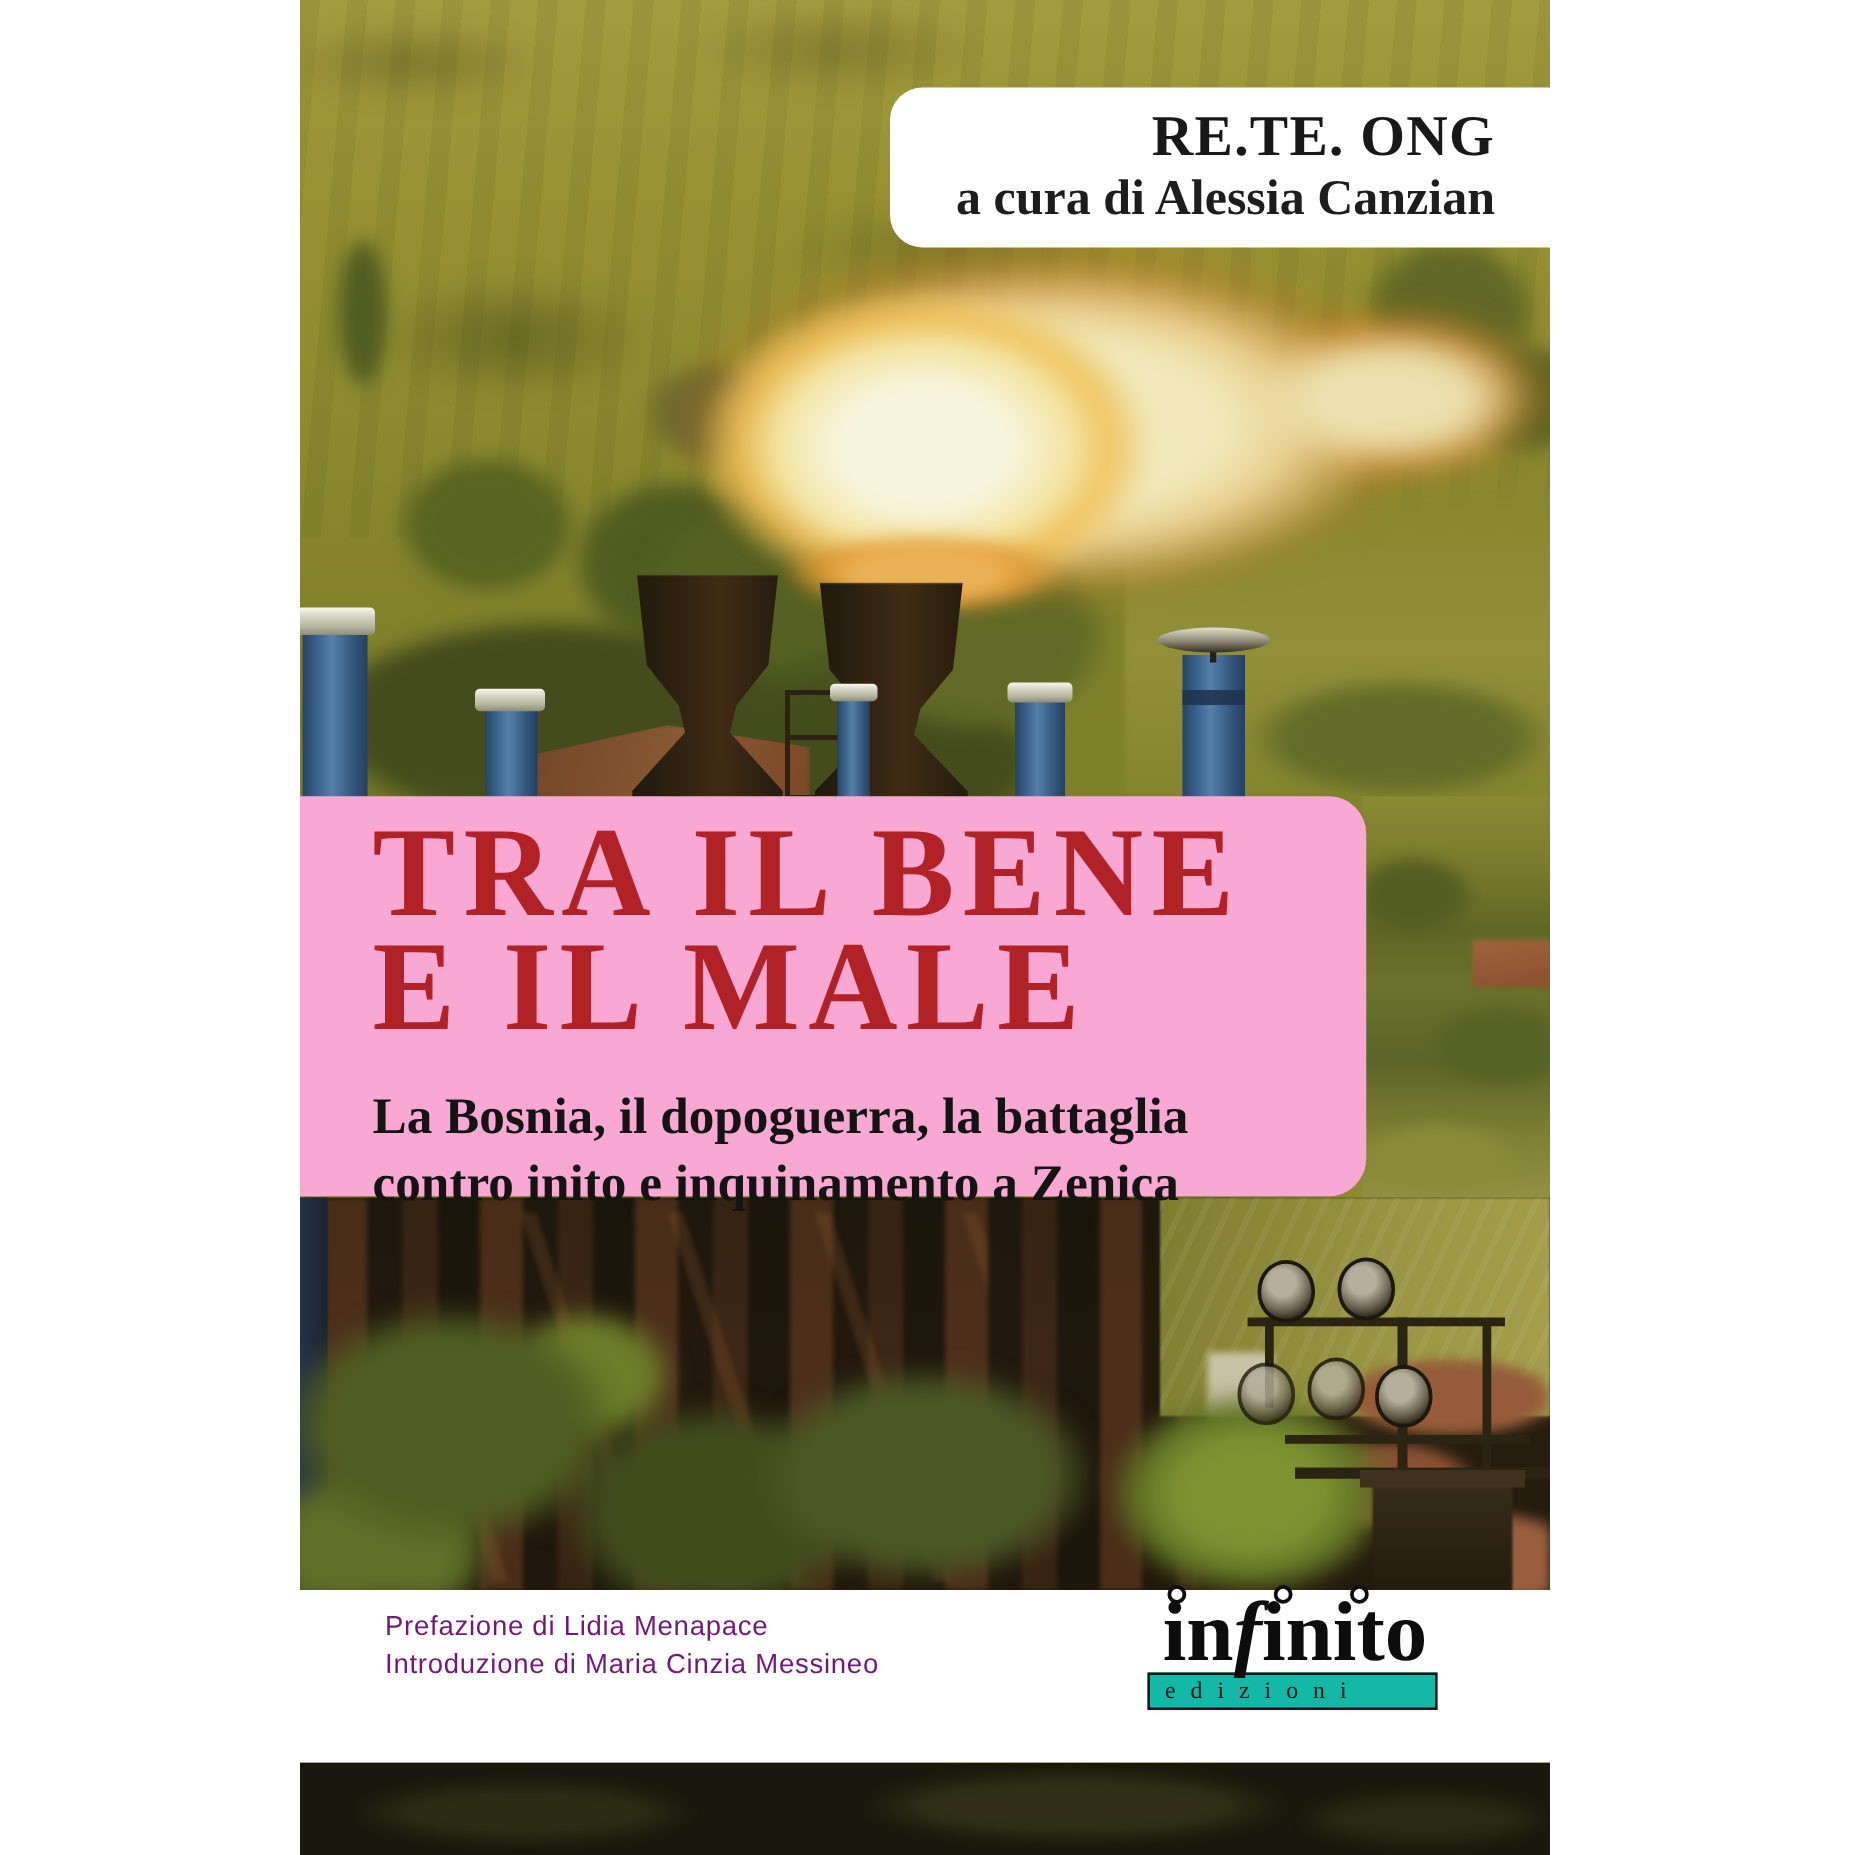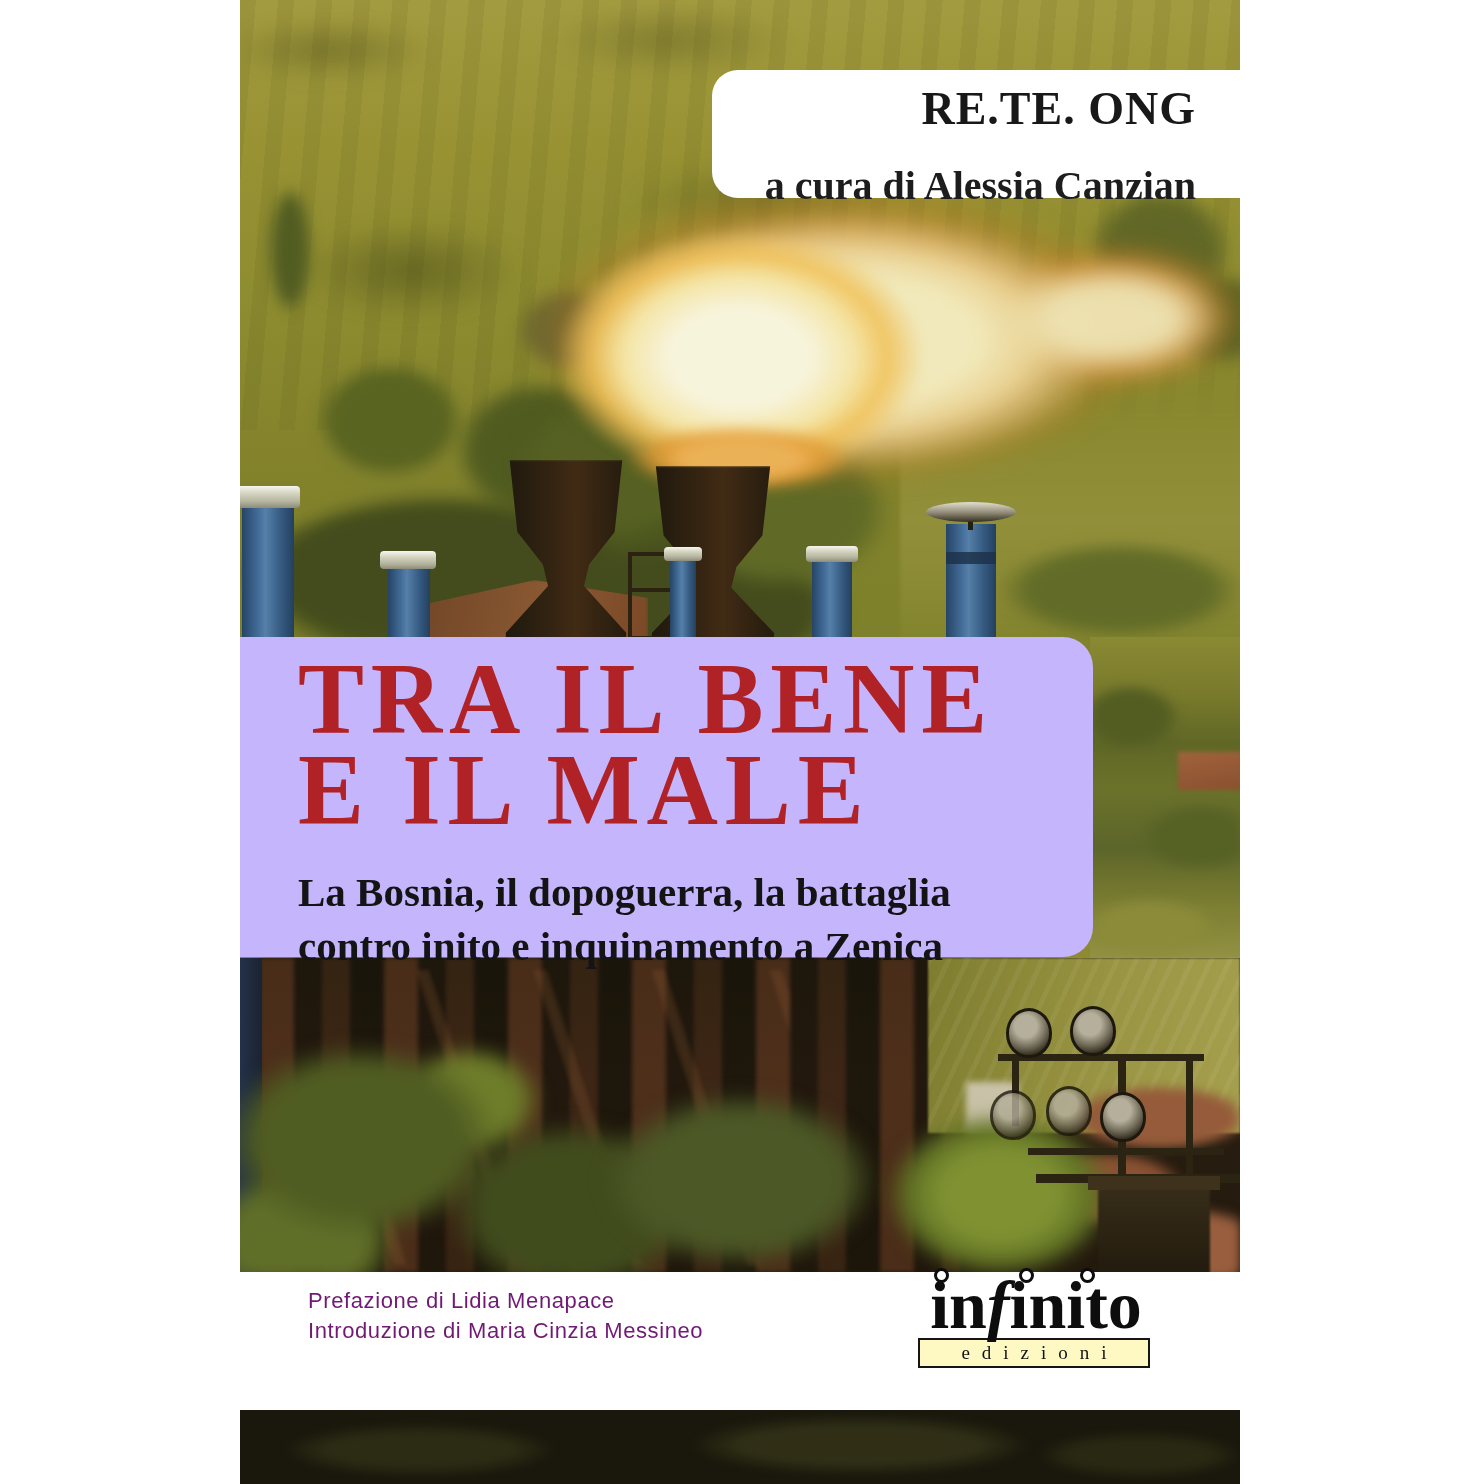--- a/index.html
+++ b/index.html
@@ -140,44 +140,44 @@
            radial-gradient(ellipse 80px 35px at 60px 290px, #8b8b3c 0 60%, transparent 85%); }
   .hut-roof { left:938px; top:752px; width:64px; height:38px; filter:blur(2px);
          background:linear-gradient(170deg,#a2603e 0%,#8a4c30 100%); }
 
   .color-cast { left:0; top:0; width:1000px; height:1484px; background:rgba(140,135,40,.07); }
 
   
   .rete-box { position:absolute; right:0; top:70px; width:528px; height:128px; background:#ffffff;
          border-radius:26px 0 0 26px; z-index:5; text-align:right; padding:14px 44px 0 0; }
   .rete-line1 { font-weight:bold; font-size:46px; letter-spacing:1px; color:#181818; line-height:50px; }
-  .rete-line2 { font-weight:bold; font-size:40px; color:#1d1d1d; line-height:48px;margin-top:28px; }
-
-  .title-box { position:absolute; left:0; top:637px; width:853px; height:320px; background:#c4b5fd;
+  .rete-line2 { font-weight:bold; font-size:40px; color:#1d1d1d; line-height:48px; }
+
+  .title-box { position:absolute; left:0; top:637px; width:853px; height:320px; background:#f9a8d4;
          border-radius:0 30px 30px 0; z-index:5; padding:16px 0 0 58px; }
   .title-line { font-weight:bold; font-size:102px; line-height:91px; letter-spacing:7px; color:#b02226;
          transform:scaleX(.97); transform-origin:left center; white-space:nowrap; }
   .subtitle { margin-top:30px; }
   .subtitle-line { font-weight:bold; font-size:41px; line-height:54px; letter-spacing:0; color:#141414;
          white-space:nowrap; }
 
   .bottom-band { position:absolute; left:0; top:1272px; width:1000px; height:138px; background:#ffffff; z-index:5; }
   .credits { position:absolute; left:68px; top:14px; font-family:"Liberation Sans", sans-serif;
          font-size:22px; line-height:30px; color:#701a75; letter-spacing:.6px; }
 
   .logo { position:absolute; right:86px; top:2px; width:236px; text-align:center; }
   .logo-word { position:relative; display:inline-block; font-family:"Liberation Serif", serif;
          font-weight:bold; font-size:68px; line-height:62px; color:#0d0d0d; letter-spacing:0; }
   .logo-f { font-style:italic; }
   .ring { position:absolute; width:15px; height:15px; border:3px solid #0d0d0d; border-radius:50%;
          background:#ffffff; top:-6px; }
   .ring1 { left:4px; } .ring2 { left:89px; } .ring3 { left:150px; }
-  .edizioni-box { margin-top:2px; width:232px; height:30px; border:2px solid #151515; background:#fef9c3;
+  .edizioni-box { margin-top:2px; width:232px; height:30px; border:2px solid #151515; background:#14b8a6;
          font-family:"Liberation Serif", serif; font-size:19px; line-height:26px; letter-spacing:12px;
-         padding-left:12px; color:#111111; text-align:center; white-space:nowrap; overflow:hidden; }
+         padding-left:12px; color:#111111; text-align:left; white-space:nowrap; overflow:hidden; }
 </style>
 </head>
 <body>
 
 <div class="page">
   <div class="cover">
 
     <div class="ph sky"></div>
     <div class="ph grass-streaks"></div>
     <div class="ph shadow-patches"></div>

